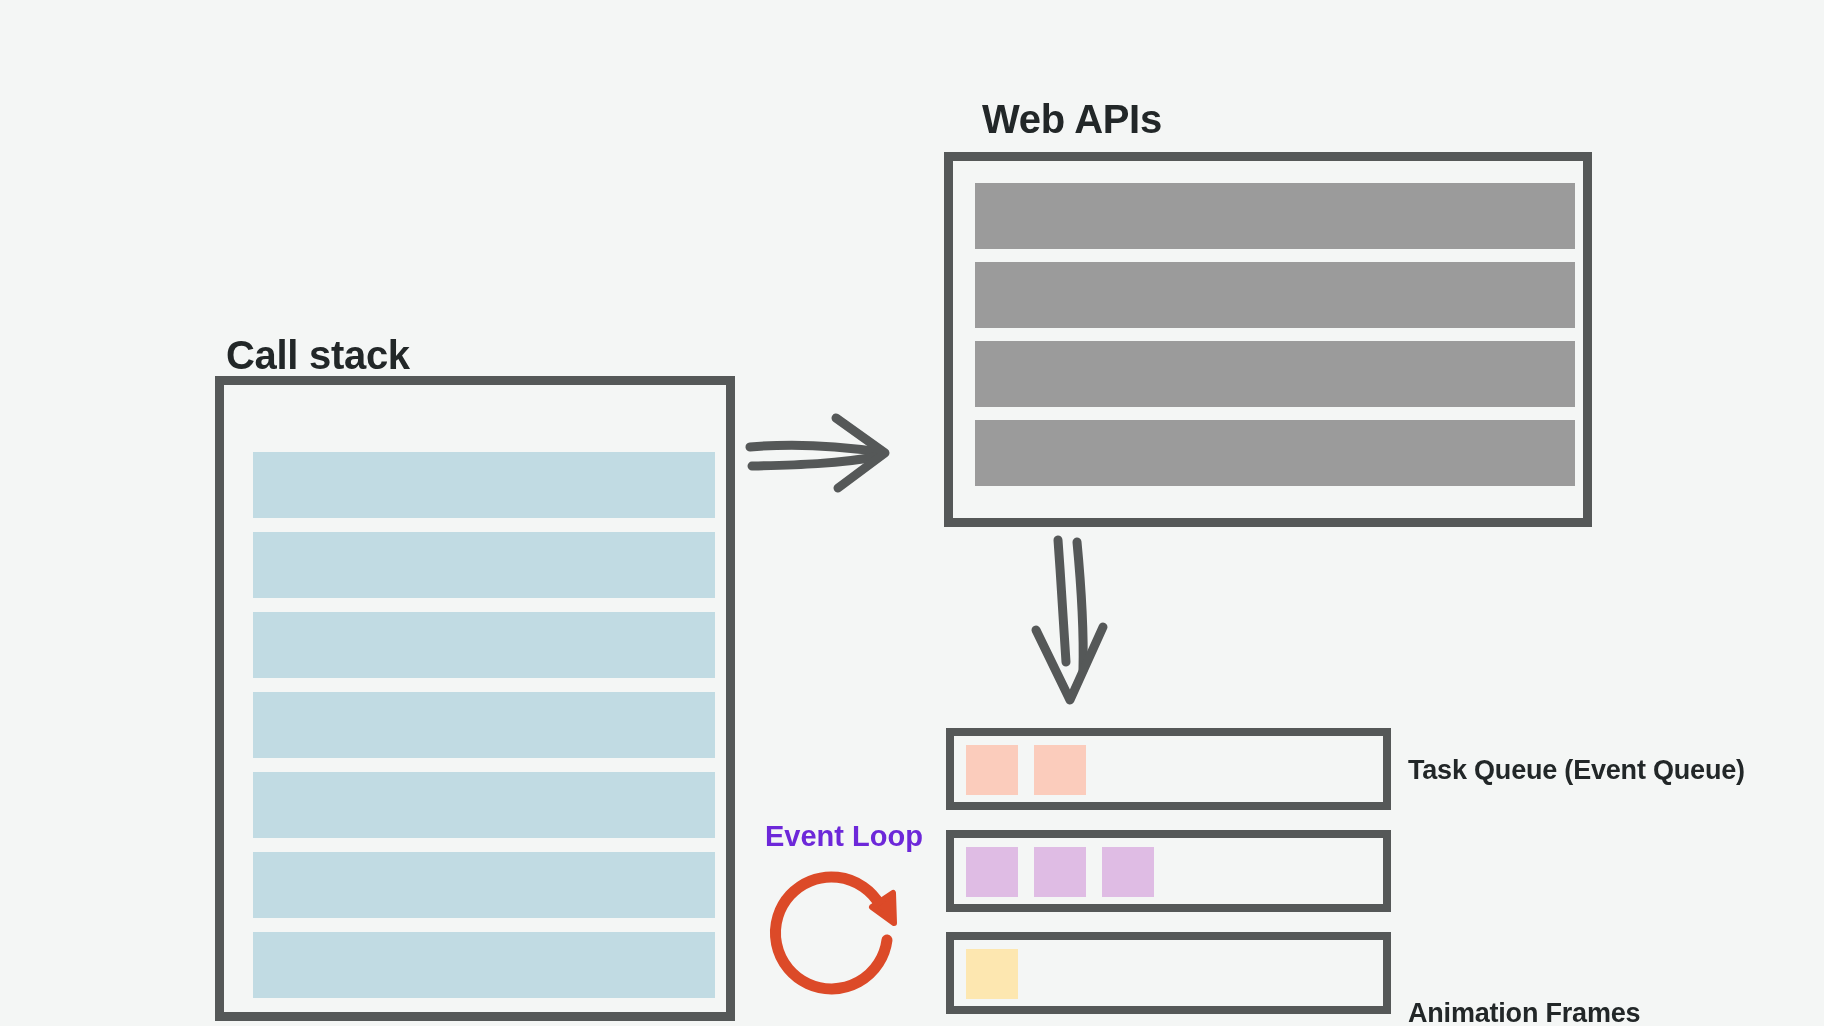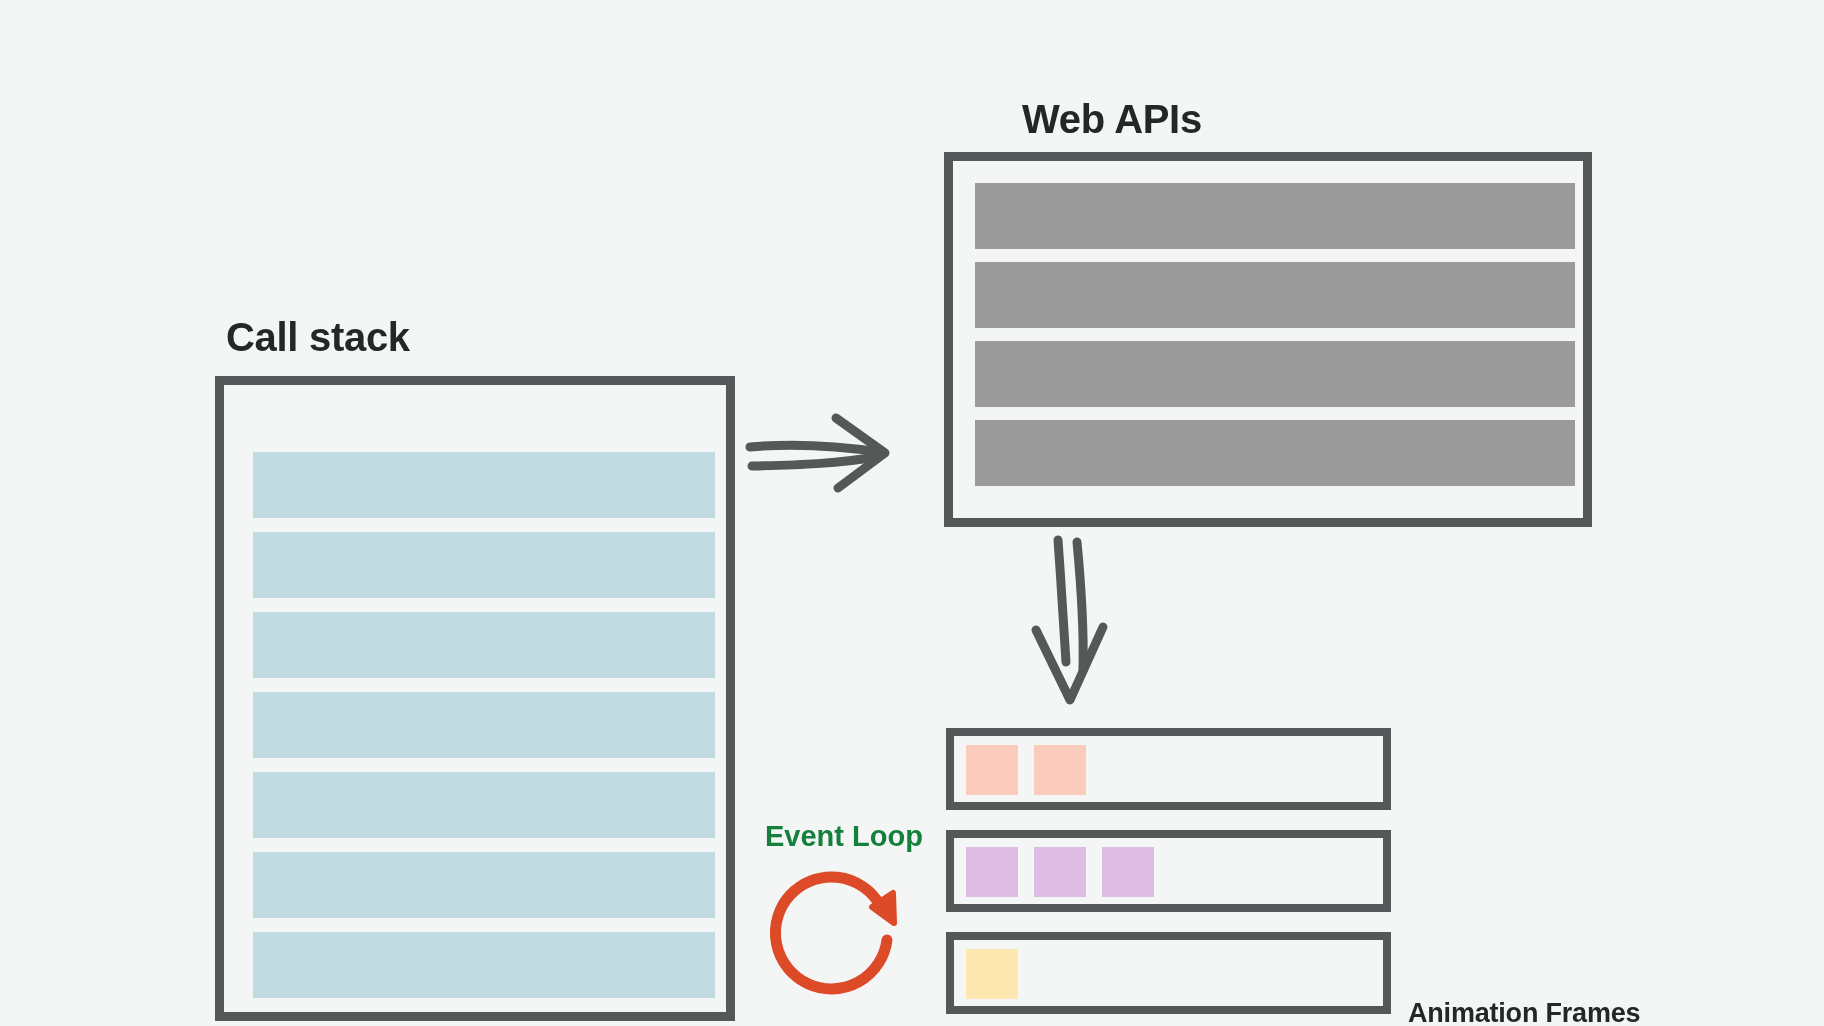--- a/index.html
+++ b/index.html
@@ -21,21 +21,21 @@
     position: absolute;
     font-weight: bold;
     color: #222728;
     white-space: nowrap;
     letter-spacing: -0.3px;
   }
 
   
   #call-stack-title {
     left: 226px;
-    top: 315px;
+    top: 333px;
     font-size: 40px;
   }
   #call-stack-box {
     position: absolute;
     left: 215px;
     top: 376px;
     width: 520px;
     height: 645px;
     border: 9px solid #555858;
     background: #F4F6F5;
@@ -55,21 +55,20 @@
     height: 66px;
     background: #C1DBE3;
     width: 100%;
   }
 
   
   #web-apis-title {
     left: 982px;
     top: 97px;
     font-size: 40px;
-    margin-left: 40px;
   }
   #web-apis-box {
     position: absolute;
     left: 944px;
     top: 152px;
     width: 648px;
     height: 375px;
     border: 9px solid #555858;
     background: #F4F6F5;
     box-sizing: border-box;
@@ -105,21 +104,21 @@
     height: 190px;
   }
 
   
   #event-loop-label {
     position: absolute;
     left: 765px;
     top: 820px;
     font-size: 29px;
     font-weight: bold;
-    color: #15803d;
+    color: #6d28d9;
     white-space: nowrap;
   }
   #event-loop-circle {
     position: absolute;
     left: 760px;
     top: 855px;
     width: 155px;
     height: 155px;
   }
 
@@ -218,20 +217,21 @@
              A 56 56 0 1 0 127 85" fill="none" stroke="#DC4A28" stroke-width="11" stroke-linecap="round"></path>
     <path d="M 112 52 L 133 38 L 134 68 Z" fill="#DC4A28" stroke="#DC4A28" stroke-width="6" stroke-linejoin="round"></path>
   </svg>
 
   <div class="queue-box" id="queue-task">
     <div class="queue-items">
       <div class="chip task"></div>
       <div class="chip task"></div>
     </div>
   </div>
+  <div class="queue-label" id="label-task">Task Queue (Event Queue)</div>
 
   <div class="queue-box" id="queue-microtask">
     <div class="queue-items">
       <div class="chip micro"></div>
       <div class="chip micro"></div>
       <div class="chip micro"></div>
     </div>
   </div>
 
   <div class="queue-box" id="queue-anim">

